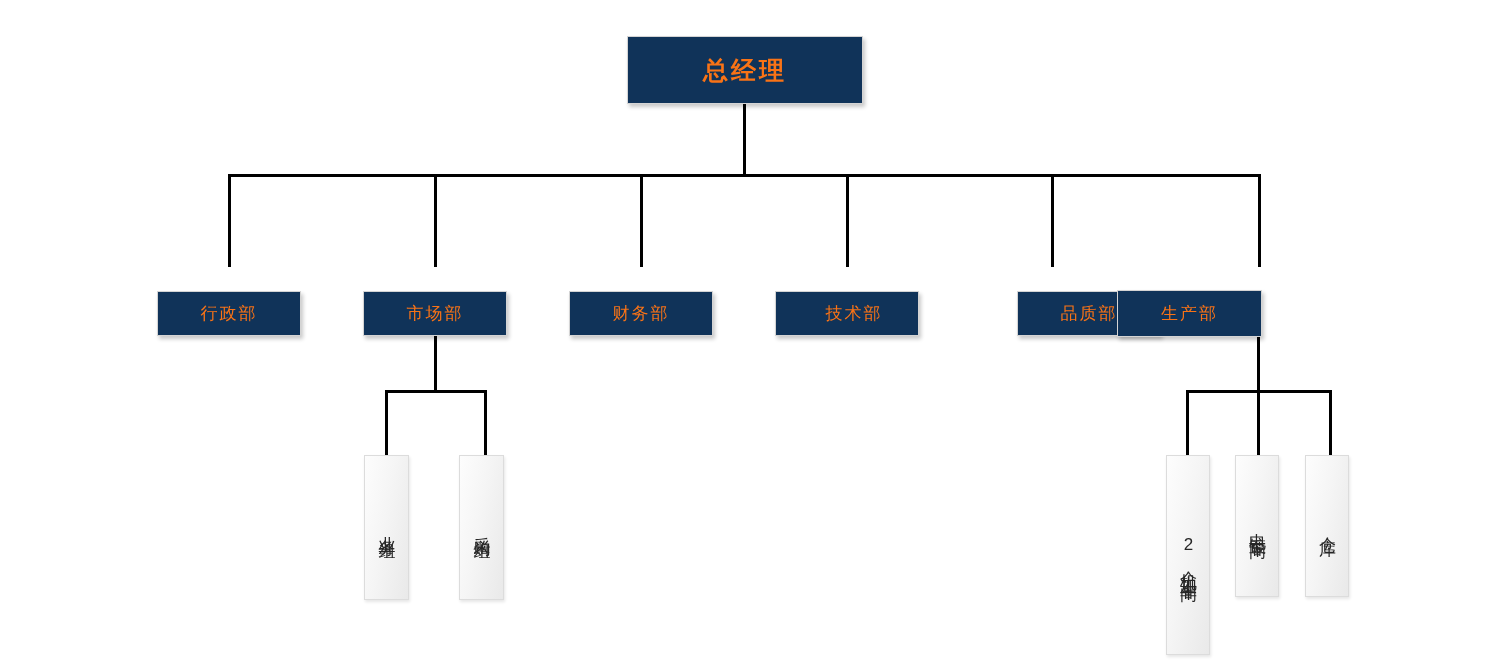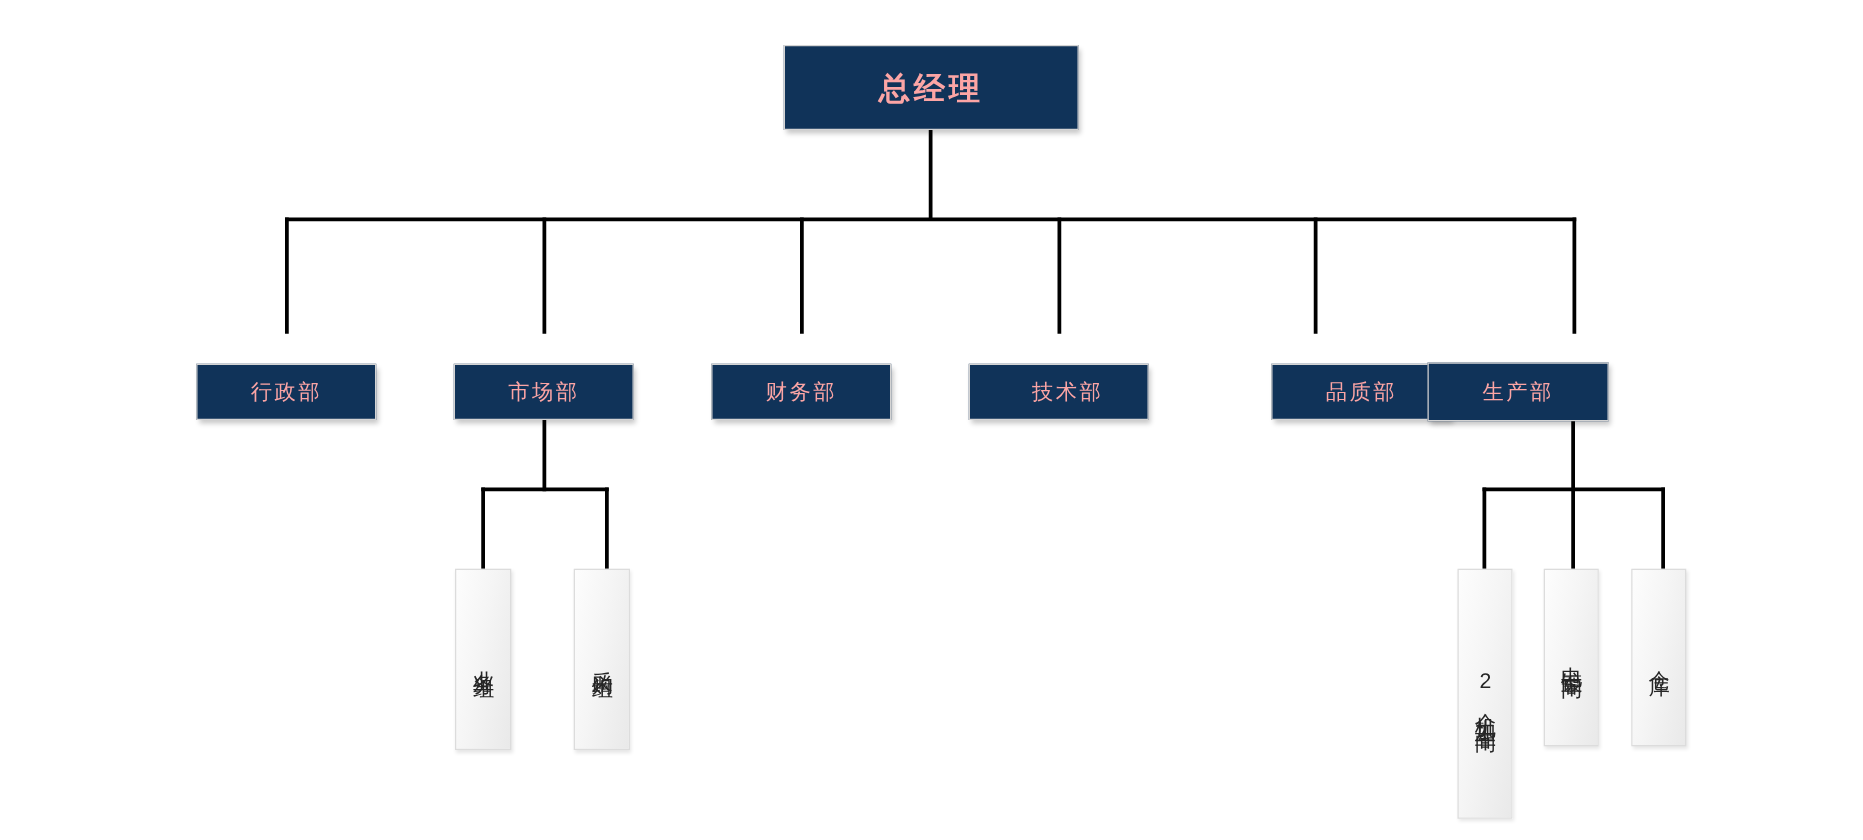--- a/index.html
+++ b/index.html
@@ -27,21 +27,21 @@
   }
   .conn-h { height: 3px; }
   .conn-v { width: 3px; }
 
   
   .node-navy {
     position: absolute;
     background: #103359;
     border: 1px solid #d4d4d4;
     box-sizing: border-box;
-    color: #fca5a5;
+    color: #f97316;
     display: flex;
     align-items: center;
     justify-content: center;
     box-shadow: 2px 3px 4px rgba(0,0,0,0.22);
     letter-spacing: 1px;
   }
   .node-navy.root {
     font-size: 25px;
     font-weight: bold;
     letter-spacing: 3px;
@@ -106,21 +106,21 @@
   </div>
 
   <div class="node-navy dept" style="left:775px; top:291px; width:144px; height:45px;padding-left:14px;">
     <span>技术部</span>
   </div>
 
   <div class="node-navy dept" style="left:1017px; top:291px; width:144px; height:45px;">
     <span>品质部</span>
   </div>
 
-  <div class="node-navy dept" style="left:1142px; top:290px; width:145px; height:47px;">
+  <div class="node-navy dept" style="left:1117px; top:290px; width:145px; height:47px;">
     <span>生产部</span>
   </div>
 
   <div class="conn conn-v" style="left:434px; top:336px; height:57px;"></div>
   <div class="conn conn-h" style="left:385px; top:390px; width:102px; height:3px;"></div>
   <div class="conn conn-v" style="left:385px; top:390px; height:65px;"></div>
   <div class="conn conn-v" style="left:484px; top:390px; height:65px;"></div>
 
   <div class="node-gray" style="left:364px; top:455px; width:45px; height:145px;">
     <span class="vtext">业务组</span>

